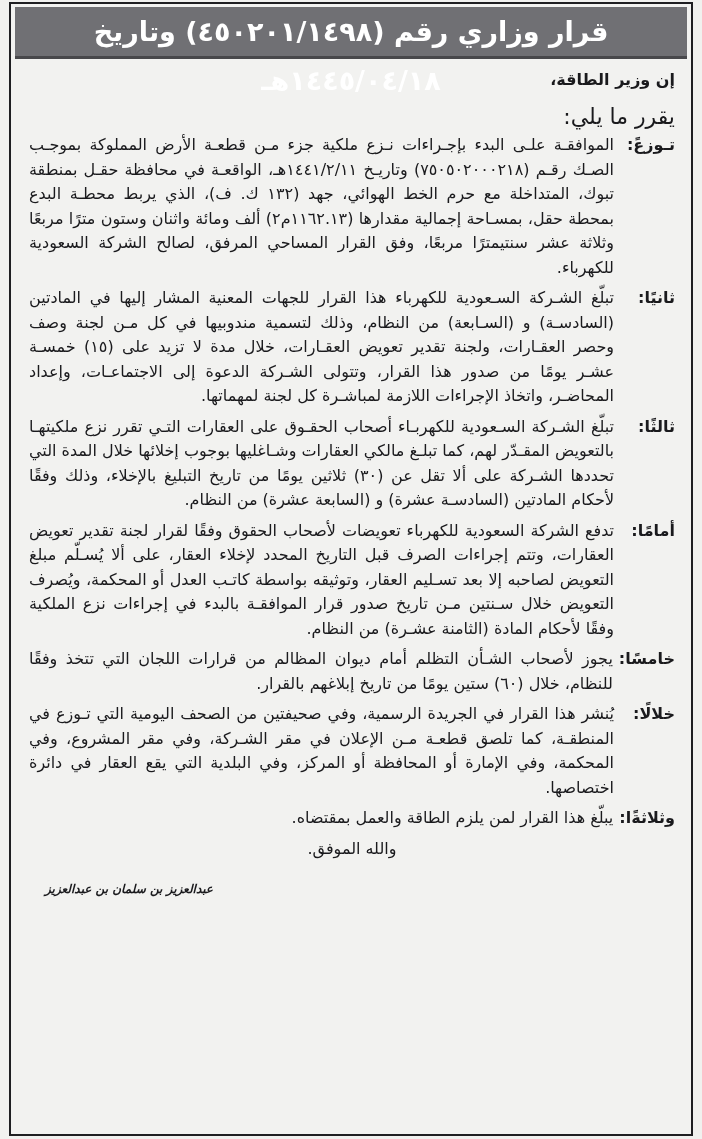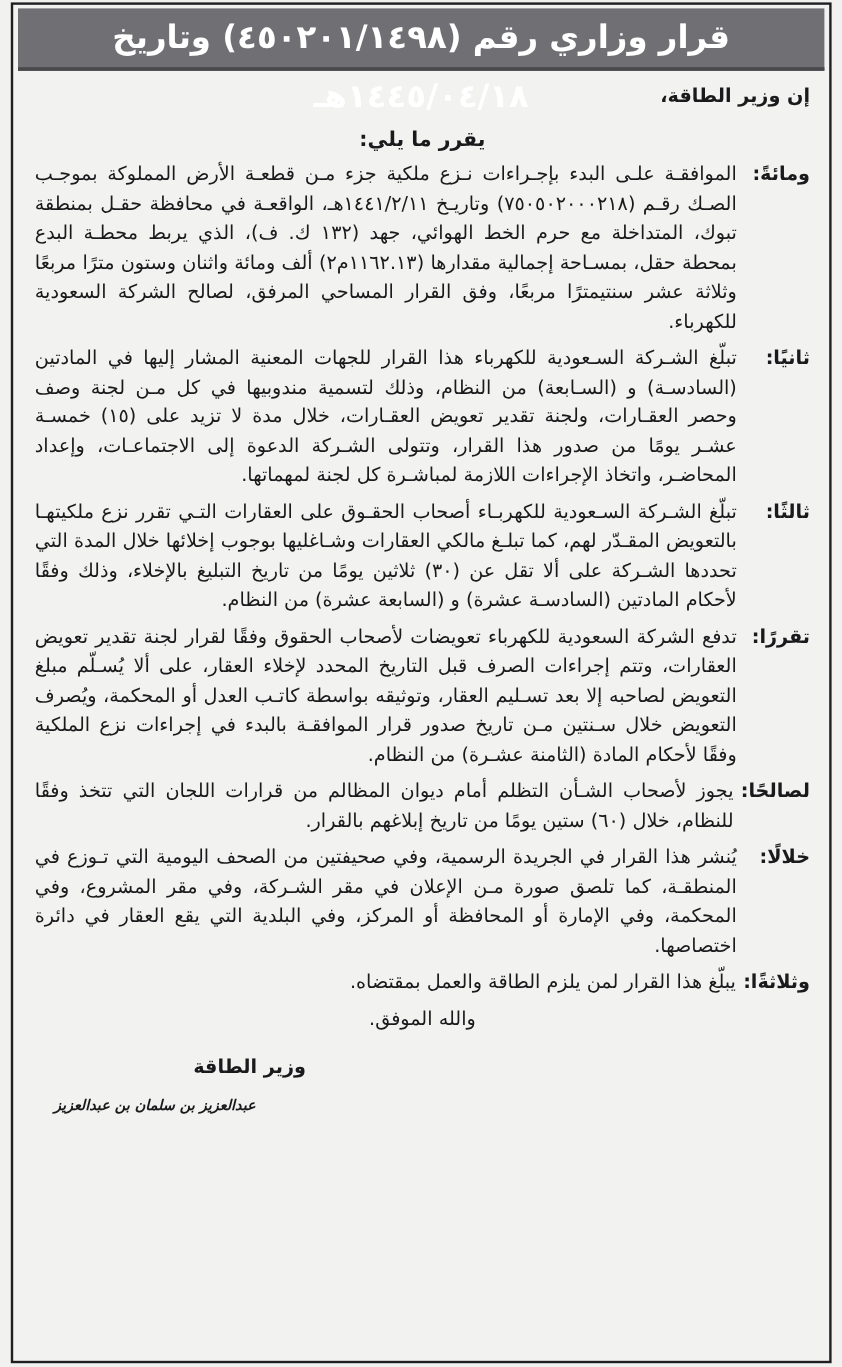--- a/index.html
+++ b/index.html
@@ -42,23 +42,22 @@
     text-align: right;
     font-weight: bold;
   }
   .preamble {
     margin: 0 0 2px;
     text-align: justify;
     font-weight: bold;
   }
   .decree-heading {
     margin: 3px 0 4px;
-    text-align: center;
-    font-size: 17px;
-    font-weight: bold;
+    font-size: 22px;
+    font-weight: normal;
   }
   .item {
     display: flex;
     margin: 0 0 6px;
     align-items: flex-start;
   }
   .item .label {
     flex: none;
     min-width: 55px;
     font-weight: bold;
@@ -98,54 +97,53 @@
   </div>
 
   <div class="content">
 
     <p class="opening">إن وزير الطاقة،</p>
 
 
     <h2 class="decree-heading">يقرر ما يلي:</h2>
 
     <div class="item">
-      <span class="label">ومائةً:</span>
+      <span class="label">تـوزعً:</span>
       <span class="body">الموافقـة علـى البدء بإجـراءات نـزع ملكية جزء مـن قطعـة الأرض المملوكة بموجـب الصـك رقـم (٧٥٠٥٠٢٠٠٠٢١٨) وتاريـخ ١٤٤١/٢/١١هـ، الواقعـة في محافظة حقـل بمنطقة تبوك، المتداخلة مع حرم الخط الهوائي، جهد (١٣٢ ك. ف)، الذي يربط محطـة البدع بمحطة حقل، بمسـاحة إجمالية مقدارها (١١٦٢.١٣م٢) ألف ومائة واثنان وستون مترًا مربعًا وثلاثة عشر سنتيمترًا مربعًا، وفق القرار المساحي المرفق، لصالح الشركة السعودية للكهرباء.</span>
     </div>
 
     <div class="item">
       <span class="label">ثانيًا:</span>
       <span class="body">تبلّغ الشـركة السـعودية للكهرباء هذا القرار للجهات المعنية المشار إليها في المادتين (السادسـة) و (السـابعة) من النظام، وذلك لتسمية مندوبيها في كل مـن لجنة وصف وحصر العقـارات، ولجنة تقدير تعويض العقـارات، خلال مدة لا تزيد على (١٥) خمسـة عشـر يومًا من صدور هذا القرار، وتتولى الشـركة الدعوة إلى الاجتماعـات، وإعداد المحاضـر، واتخاذ الإجراءات اللازمة لمباشـرة كل لجنة لمهماتها.</span>
     </div>
 
     <div class="item">
       <span class="label">ثالثًا:</span>
       <span class="body">تبلّغ الشـركة السـعودية للكهربـاء أصحاب الحقـوق على العقارات التـي تقرر نزع ملكيتهـا بالتعويض المقـدّر لهم، كما تبلـغ مالكي العقارات وشـاغليها بوجوب إخلائها خلال المدة التي تحددها الشـركة على ألا تقل عن (٣٠) ثلاثين يومًا من تاريخ التبليغ بالإخلاء، وذلك وفقًا لأحكام المادتين (السادسـة عشرة) و (السابعة عشرة) من النظام.</span>
     </div>
 
     <div class="item">
-      <span class="label">تقررًا:</span>
+      <span class="label">أمامًا:</span>
       <span class="body">تدفع الشركة السعودية للكهرباء تعويضات لأصحاب الحقوق وفقًا لقرار لجنة تقدير تعويض العقارات، وتتم إجراءات الصرف قبل التاريخ المحدد لإخلاء العقار، على ألا يُسـلّم مبلغ التعويض لصاحبه إلا بعد تسـليم العقار، وتوثيقه بواسطة كاتـب العدل أو المحكمة، ويُصرف التعويض خلال سـنتين مـن تاريخ صدور قرار الموافقـة بالبدء في إجراءات نزع الملكية وفقًا لأحكام المادة (الثامنة عشـرة) من النظام.</span>
     </div>
 
     <div class="item">
-      <span class="label">لصالحًا:</span>
+      <span class="label">خامسًا:</span>
       <span class="body">يجوز لأصحاب الشـأن التظلم أمام ديوان المظالم من قرارات اللجان التي تتخذ وفقًا للنظام، خلال (٦٠) ستين يومًا من تاريخ إبلاغهم بالقرار.</span>
     </div>
 
     <div class="item">
       <span class="label">خلالًا:</span>
-      <span class="body">يُنشر هذا القرار في الجريدة الرسمية، وفي صحيفتين من الصحف اليومية التي تـوزع في المنطقـة، كما تلصق صورة مـن الإعلان في مقر الشـركة، وفي مقر المشروع، وفي المحكمة، وفي الإمارة أو المحافظة أو المركز، وفي البلدية التي يقع العقار في دائرة اختصاصها.</span>
+      <span class="body">يُنشر هذا القرار في الجريدة الرسمية، وفي صحيفتين من الصحف اليومية التي تـوزع في المنطقـة، كما تلصق قطعـة مـن الإعلان في مقر الشـركة، وفي مقر المشروع، وفي المحكمة، وفي الإمارة أو المحافظة أو المركز، وفي البلدية التي يقع العقار في دائرة اختصاصها.</span>
     </div>
 
     <div class="item">
       <span class="label">وثلاثةًا:</span>
       <span class="body">يبلّغ هذا القرار لمن يلزم الطاقة والعمل بمقتضاه.</span>
     </div>
 
     <p class="closing">والله الموفق.</p>
 
-    <p class="sig-title">وزير الطاقة</p>
 
     <p class="sig-name">عبدالعزيز بن سلمان بن عبدالعزيز</p>
 
   </div>
 </div>
 
 </body></html>

